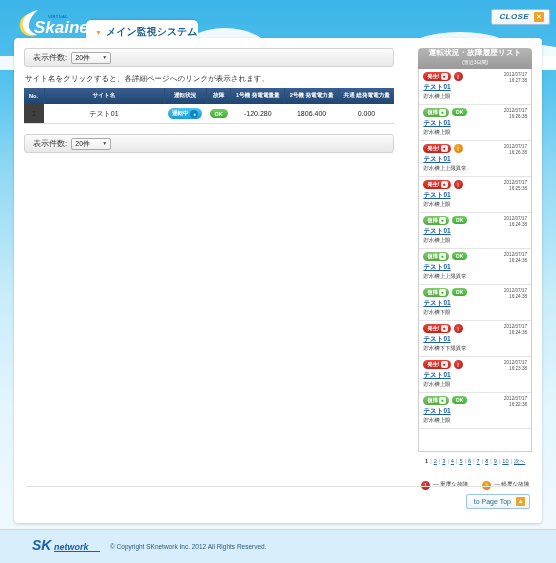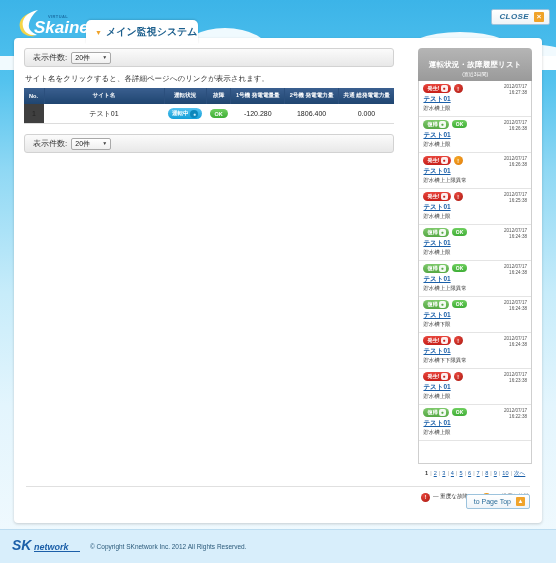--- a/index.html
+++ b/index.html
@@ -138,21 +138,21 @@
     background: linear-gradient(to bottom,#6fcf5f,#3fae36);
     color: #fff; font-size: 5.5px; font-weight: bold;
     border-radius: 8px; padding: 1.5px 5px; min-width: 16px;
   }
 
   
   .side-head {
     background: linear-gradient(to bottom,#b5b5b5,#9a9a9a);
     color: #ffffff; text-align: center;
     border-top-left-radius: 4px; border-top-right-radius: 4px;
-    padding: 12px 2px 4px 2px;
+    padding: 0 2px 4px 2px;
   }
   .side-head .t1 { font-size: 7.5px; font-weight: bold; letter-spacing: .2px; }
   .side-head .t2 { font-size: 5px; margin-top: 1px; }
   .side-body {
     border: 1px solid #cfcfcf; border-top: none;
     background: #fff; height: 383px; overflow: hidden;
   }
   .ev {
     border-bottom: 1px solid #e4e4e4;
     padding: 3px 4px 4px 4px;
@@ -231,21 +231,21 @@
   }
   .panel-divider {
     position: absolute; left: 12px; right: 12px; bottom: 36px;
     border-top: 1px solid #e0e0e0;
   }
 
   
   .footer {
     position: absolute; left: 0; bottom: 0; width: 556px; height: 34px;
     background: #d8eefb; border-top: 1px solid #bcdcf0;
-    display: flex; align-items: center; padding-left: 12px; z-index: 18;
+    display: flex; align-items: center; padding-left: 32px; z-index: 18;
   }
   .footer .fl { width: 70px; }
   .copy { font-size: 6.5px; color: #2b5a7a; margin-left: 8px; }
 </style>
 </head>
 <body>
 
 <div class="cloudband">
   <div class="cloud c1"></div>
     <div class="cloud c2"></div>

